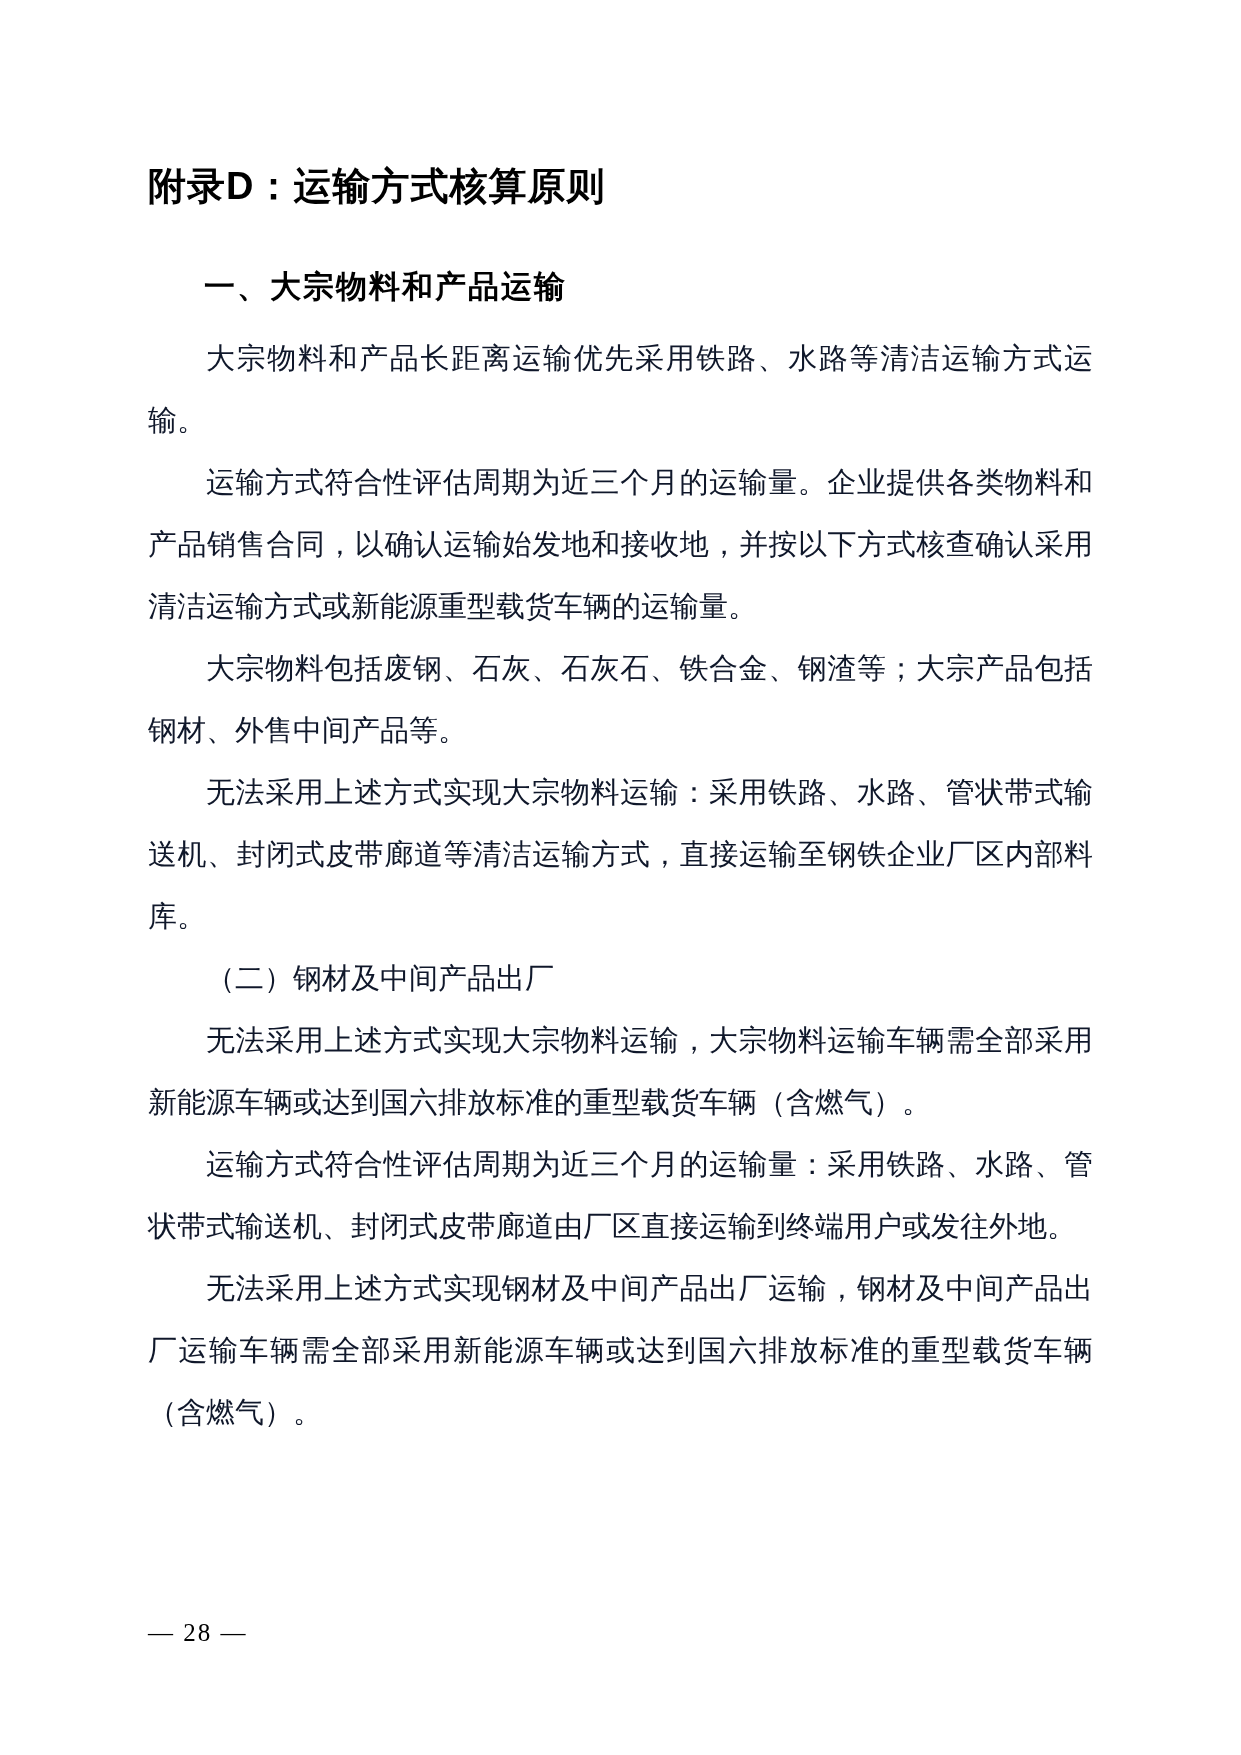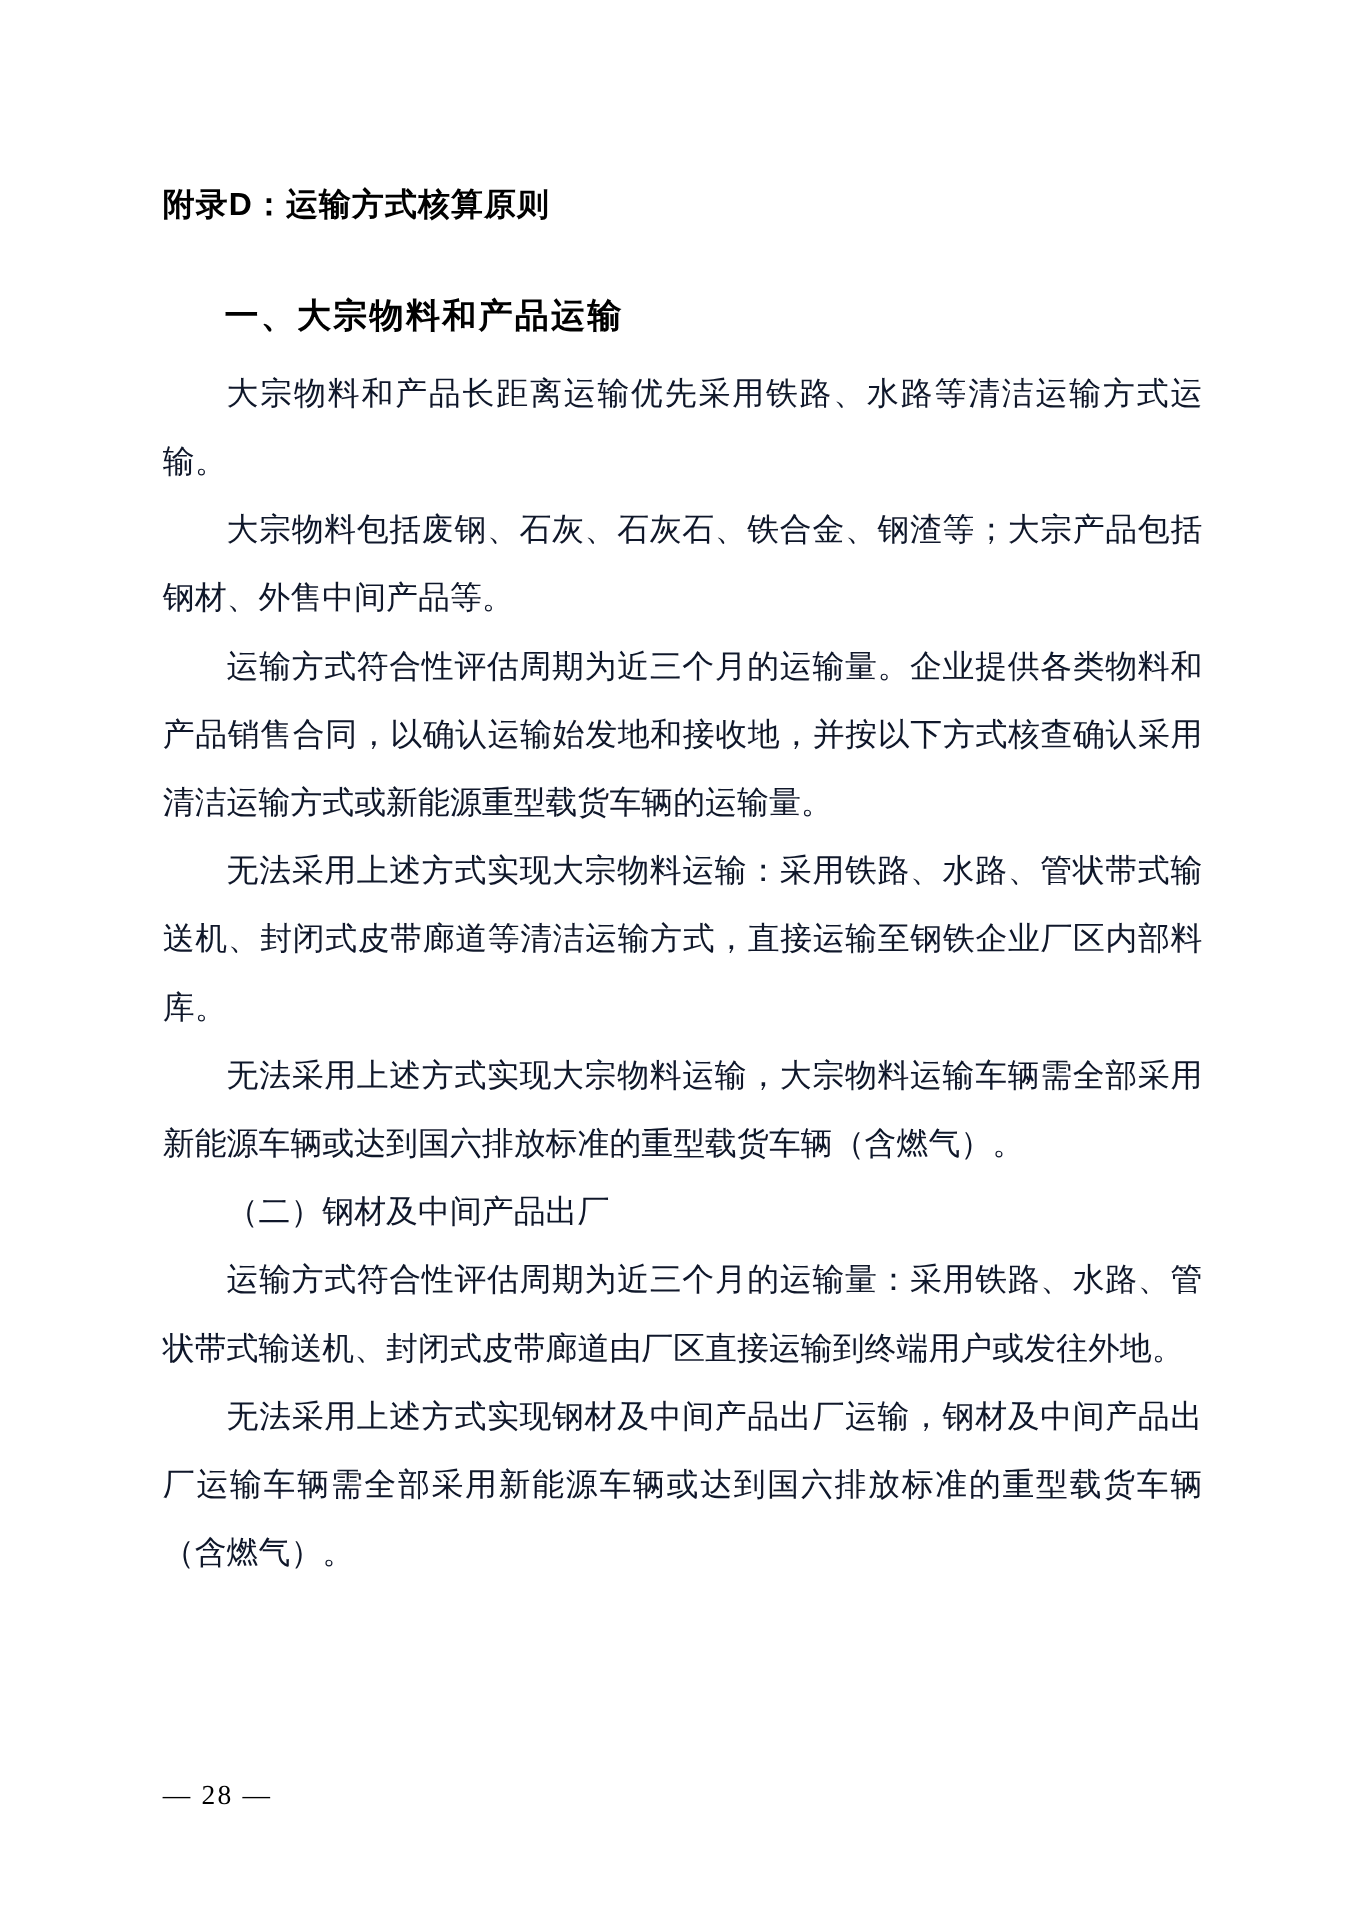--- a/index.html
+++ b/index.html
@@ -15,21 +15,21 @@
     overflow: hidden;
     color: #000000;
   }
   .doc-title {
     position: absolute;
     left: 148px;
     top: 168px;
     margin: 0;
     font-family: "Liberation Sans", sans-serif;
     font-weight: bold;
-    font-size: 29px;
+    font-size: 38px;
     line-height: 36px;
     letter-spacing: 1px;
     color: #000000;
   }
   .section-heading {
     position: absolute;
     left: 132px;
     top: 266px;
     margin: 0;
     width: 945px;
@@ -73,24 +73,24 @@
 <body>
 
 <div class="page">
 
   <h1 class="doc-title">附录D：运输方式核算原则</h1>
 
   <h2 class="section-heading">一、大宗物料和产品运输</h2>
 
   <div class="body-text">
     <p class="para">大宗物料和产品长距离运输优先采用铁路、水路等清洁运输方式运输。</p>
+    <p class="para">运输方式符合性评估周期为近三个月的运输量。企业提供各类物料和产品销售合同，以确认运输始发地和接收地，并按以下方式核查确认采用清洁运输方式或新能源重型载货车辆的运输量。</p>
     <p class="para">大宗物料包括废钢、石灰、石灰石、铁合金、钢渣等；大宗产品包括钢材、外售中间产品等。</p>
-    <p class="para">运输方式符合性评估周期为近三个月的运输量。企业提供各类物料和产品销售合同，以确认运输始发地和接收地，并按以下方式核查确认采用清洁运输方式或新能源重型载货车辆的运输量。</p>
     <p class="para">无法采用上述方式实现大宗物料运输：采用铁路、水路、管状带式输送机、封闭式皮带廊道等清洁运输方式，直接运输至钢铁企业厂区内部料库。</p>
+    <p class="para">（二）钢材及中间产品出厂</p>
     <p class="para">无法采用上述方式实现大宗物料运输，大宗物料运输车辆需全部采用新能源车辆或达到国六排放标准的重型载货车辆（含燃气）。</p>
-    <p class="para">（二）钢材及中间产品出厂</p>
     <p class="para">运输方式符合性评估周期为近三个月的运输量：采用铁路、水路、管状带式输送机、封闭式皮带廊道由厂区直接运输到终端用户或发往外地。</p>
     <p class="para">无法采用上述方式实现钢材及中间产品出厂运输，钢材及中间产品出厂运输车辆需全部采用新能源车辆或达到国六排放标准的重型载货车辆（含燃气）。</p>
   </div>
 
   <div class="page-footer">— 28 —</div>
 
 </div>
 
 </body></html>

